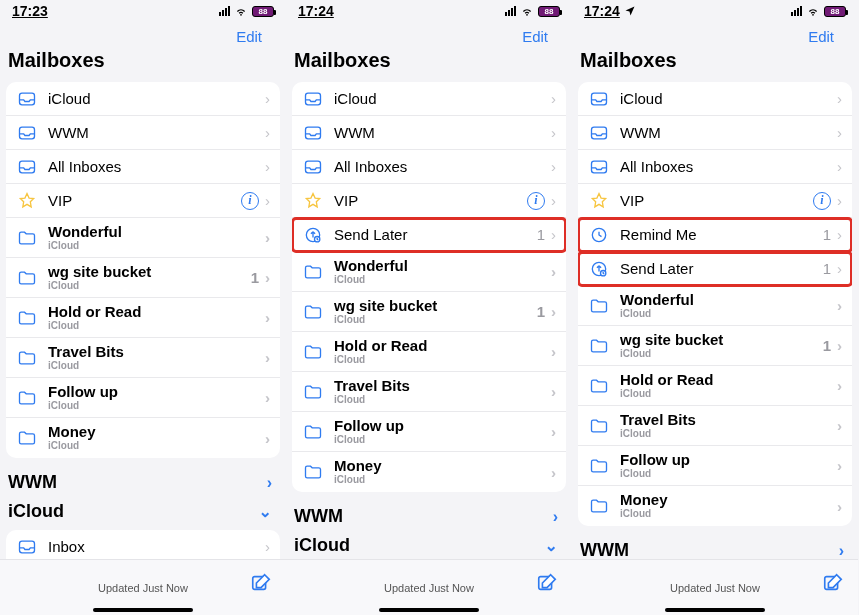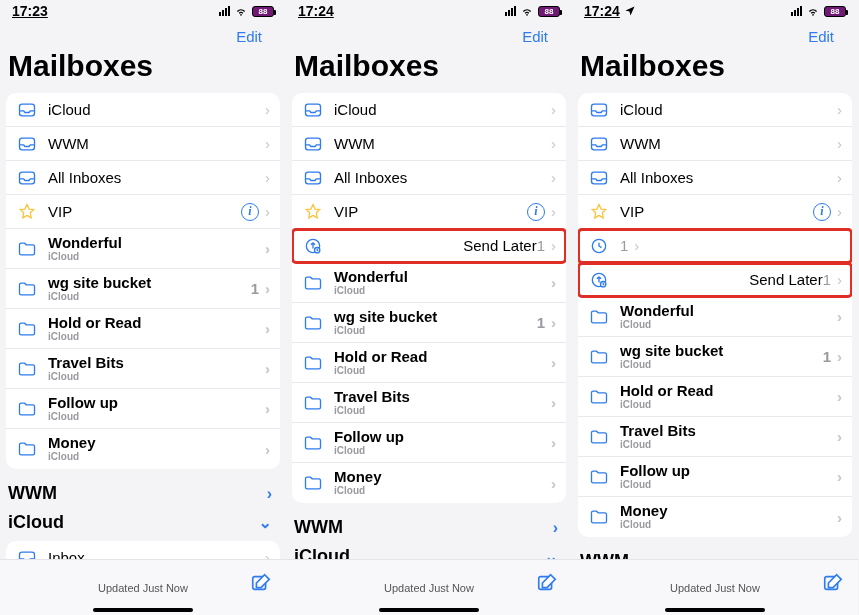--- a/index.html
+++ b/index.html
@@ -43,21 +43,21 @@
     font-weight:700; display:flex; align-items:center; justify-content:center;
   }
   .battery::after{content:"";position:absolute;right:-3px;top:3px;width:2px;height:5px;background:#000;border-radius:0 1px 1px 0;}
   .nav-bar {
     display:flex; justify-content:flex-end; padding:6px 24px 0;
   }
   .edit-btn {
     color:#2f7bf0; font-size:15px; background:none; border:none;
   }
   .title {
-    font-size:30px; font-weight:700; padding:4px 8px 10px;
+    font-size:20px; font-weight:700; padding:4px 8px 10px;
     color:#000;
   }
   .section {
     background:#fff; border-radius:10px; margin:0 6px 14px;
     overflow:hidden;
   }
   .row {
     display:flex; align-items:center; height:34px; padding:0 10px;
     border-bottom:1px solid #e9e9ec; position:relative;
   }
@@ -104,21 +104,21 @@
   }
   .compose {
     position:absolute; right:14px; top:12px;
   }
   .compose svg { width:22px; height:22px; }
   .home-ind {
     position:absolute; bottom:3px; left:50%; transform:translateX(-50%);
     width:100px; height:4px; border-radius:3px; background:#000;
   }
   .highlight-red {
-    outline:3px solid #de2e26; outline-offset:-2px; border-radius:4px;text-align:right;
+    outline:3px solid #de2e26; outline-offset:-2px; border-radius:4px;
   }
   svg { display:block; }
 </style>
 </head>
 <body>
 
   <div class="phone">
     <div class="status-bar">
       <div class="status-left">
         <span>17:23</span>
@@ -617,20 +617,24 @@
     <span class="info-icon">i</span>
           <span class="chevron ">›</span>
   </div>
   <div class="row  highlight-red">
     <span class="icon-slot">
             <svg viewBox="0 0 24 24" width="20" height="20" fill="none" stroke="#2f7bf0" stroke-width="1.6">
               <circle cx="12" cy="12" r="8"></circle>
               <path d="M12 8v4l3 2"></path>
             </svg>
           </span>
+    <div class="text-col">
+      <div class="label">Remind Me</div>
+
+    </div>
     <span class="count">1</span>
           <span class="chevron ">›</span>
   </div>
   <div class="row  highlight-red">
     <span class="icon-slot">
             <svg viewBox="0 0 24 24" width="20" height="20" fill="none" stroke="#2f7bf0" stroke-width="1.6">
               <circle cx="12" cy="12" r="8"></circle>
               <path d="M12 15V8m0 0l-2.5 2.5M12 8l2.5 2.5"></path>
               <circle cx="17" cy="17" r="3.2" fill="#fff"></circle>
               <path d="M17 15.3v1.7l1.2.8"></path>

